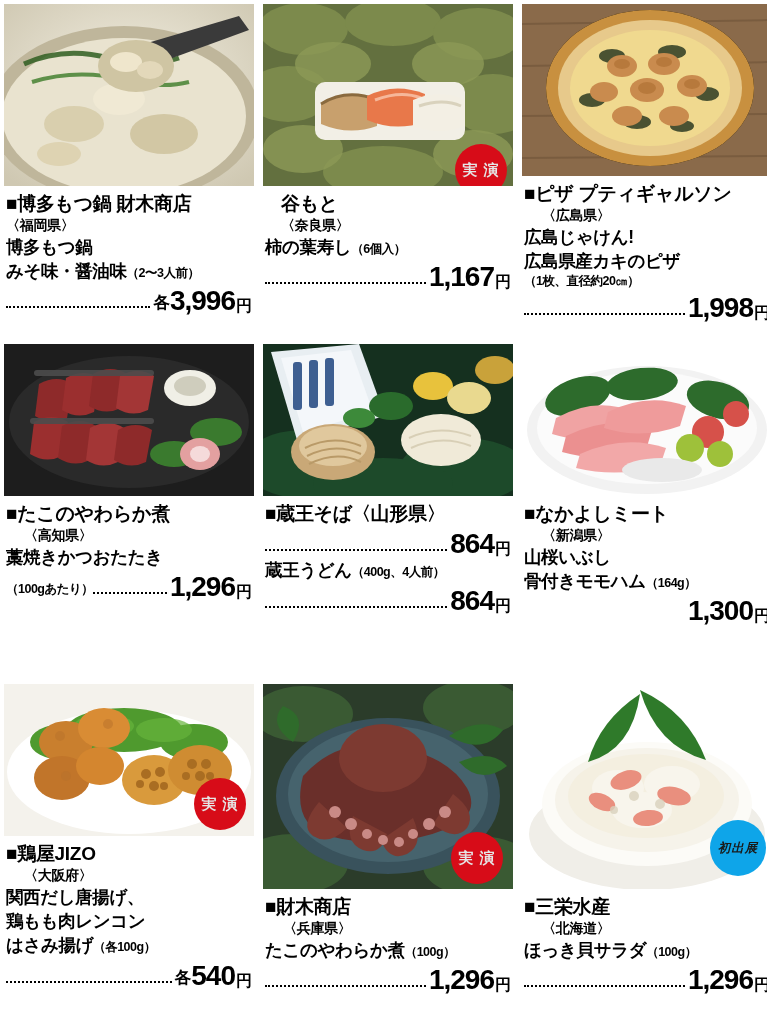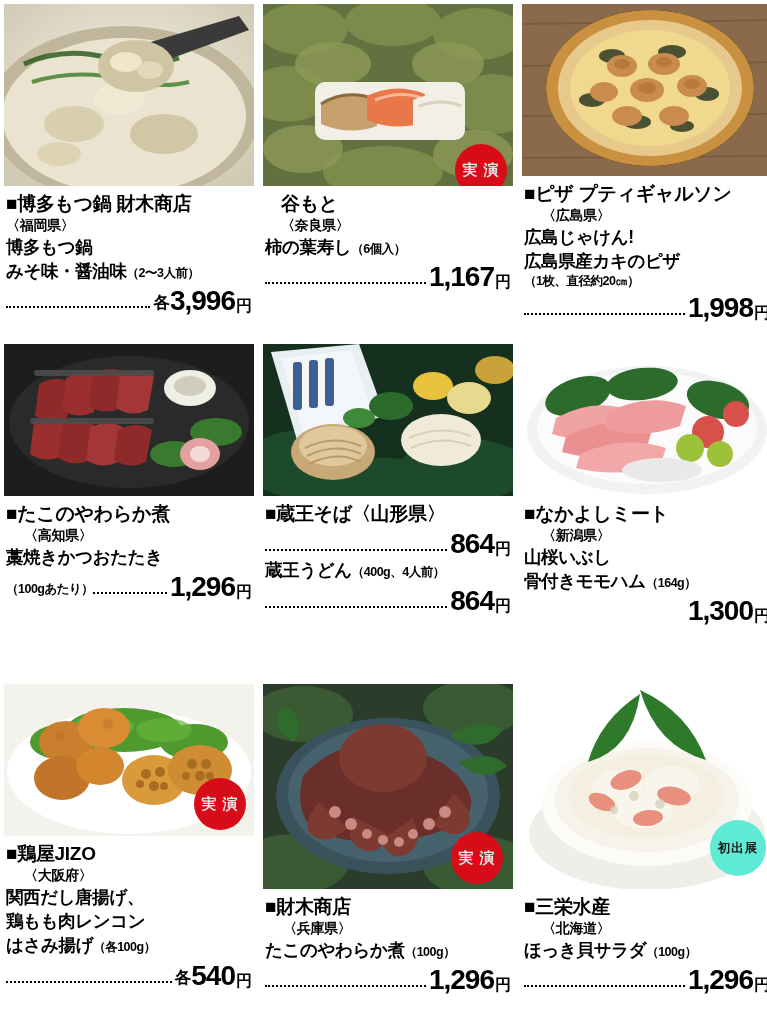--- a/index.html
+++ b/index.html
@@ -46,27 +46,28 @@
     box-shadow: 0 0 0 0 rgba(0,0,0,0);
     z-index: 5;
   }
   .badge.demo {
     background: #d70c18;
     width: 52px;
     height: 52px;
     font-size: 15px;
   }
   .badge.first {
-    background: #5eead4;
+    background: #0ea5e9;
     color: #1a1a1a;
     width: 56px;
     height: 56px;
     font-size: 12.5px;
     line-height: 1.15;
     text-align: left;
+    font-style: italic;
   }
   .info {
     padding: 6px 2px 0 2px;
   }
   .shop {
     font-size: 19px;
     font-weight: bold;
     line-height: 1.28;
     letter-spacing: -0.3px;
   }

